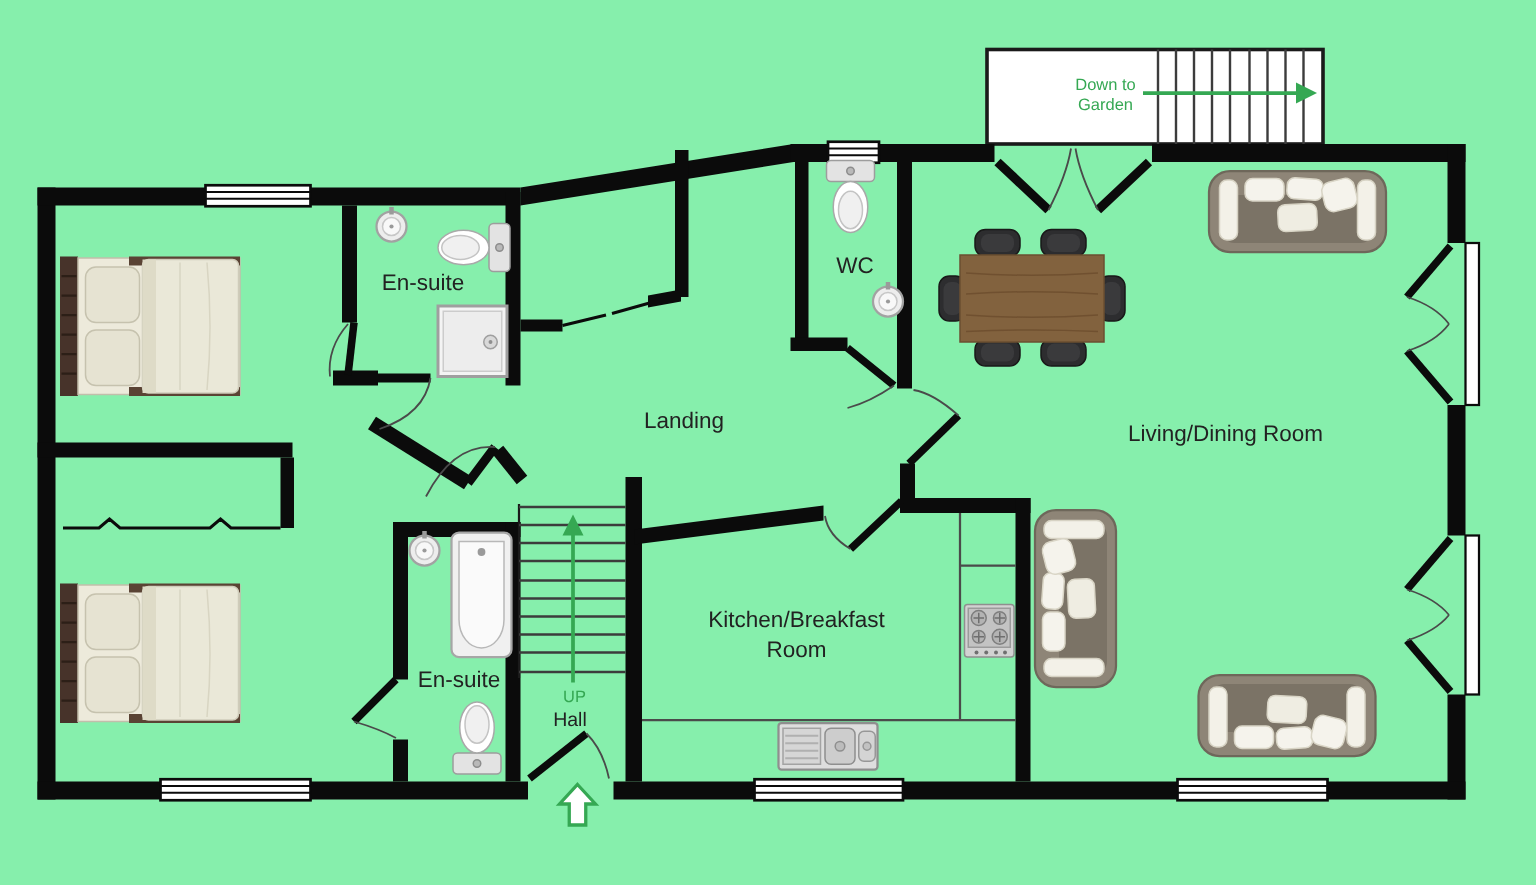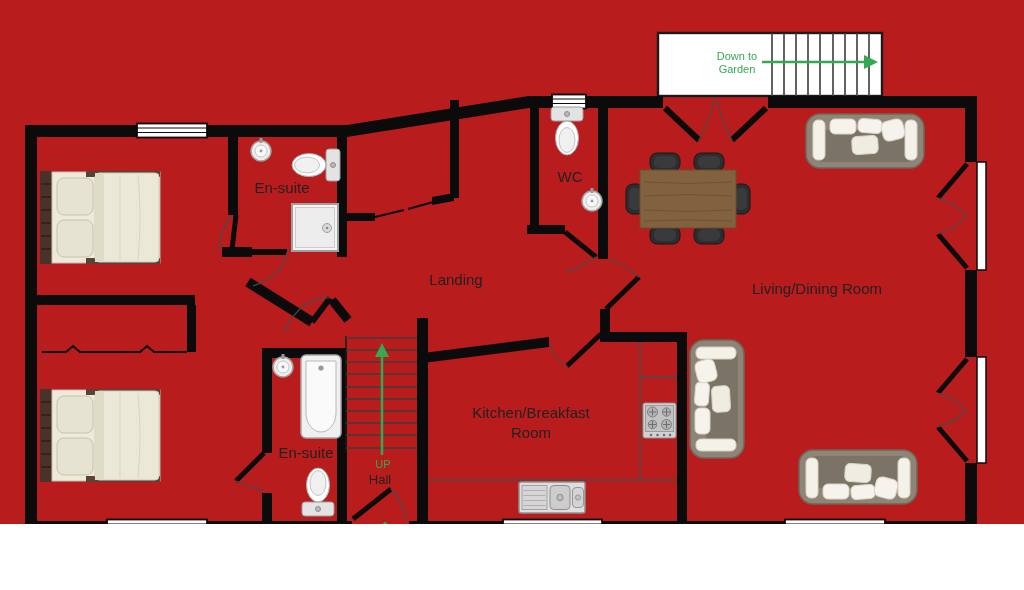--- a/index.html
+++ b/index.html
@@ -1,16 +1,16 @@
 <!DOCTYPE html>
 <html style="--wall: #0b0b0b; --accent_green: #35a853; --label: #222222; --wood: #82623e; --sofa_body: #8e8577; --bed_frame: #5a4334; --fixture_border: #a2a2a2;"><head>
 <meta charset="utf-8">
 <style>
   html,body{margin:0;padding:0;background:#ffffff;}
-  .stage{position:relative;width:1024px;height:524px;background:#b91c1c;font-family:"Liberation Sans",sans-serif;}
+  .stage{position:relative;width:1024px;height:590px;background:#86efac;font-family:"Liberation Sans",sans-serif;}
   svg{display:block;}
   .wall{fill:var(--wall,#0b0b0b);}
   .wline{stroke:var(--wall,#0b0b0b);}
   .leaf{stroke:var(--wall,#0b0b0b);stroke-width:5;fill:none;}
   .leaf6{stroke:var(--wall,#0b0b0b);stroke-width:6;fill:none;}
   .arc{stroke:#4a4a4a;stroke-width:1.2;fill:none;}
   .win{fill:#ffffff;stroke:var(--wall,#0b0b0b);stroke-width:1.8;}
   .winline{stroke:var(--wall,#0b0b0b);stroke-width:1.2;}
   .tread{stroke:#3c3c3c;stroke-width:1.6;}
   .counter{stroke:#4a4a4a;stroke-width:1.5;fill:none;}

